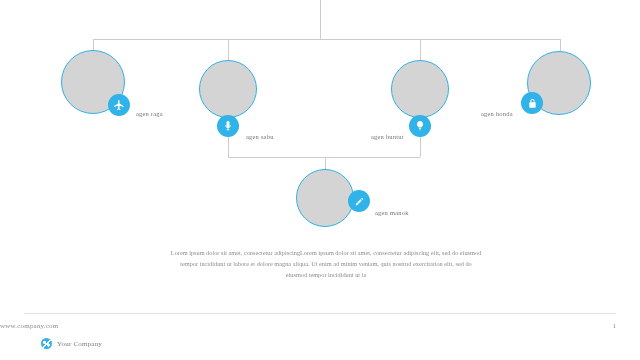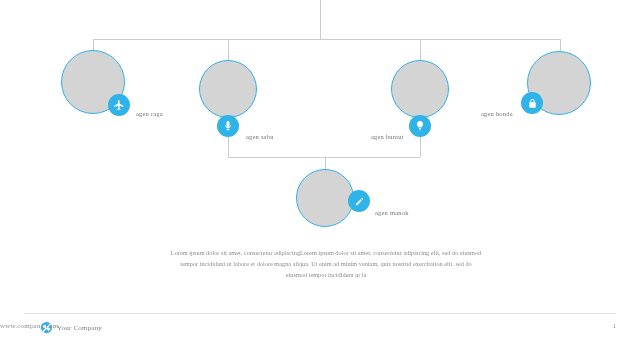--- a/index.html
+++ b/index.html
@@ -81,21 +81,21 @@
     position: absolute;
     left: 24px;
     top: 313px;
     width: 592px;
     height: 1px;
     background: #e2e4e6;
   }
   .footer-company {
     position: absolute;
     left: 41px;
-    top: 322px;
+    top: 338px;
     display: flex;
     align-items: center;
     gap: 5px;
   }
   .footer-logo {
     width: 11px;
     height: 11px;
     border-radius: 50%;
     background: #2fb3e8;
     position: relative;

